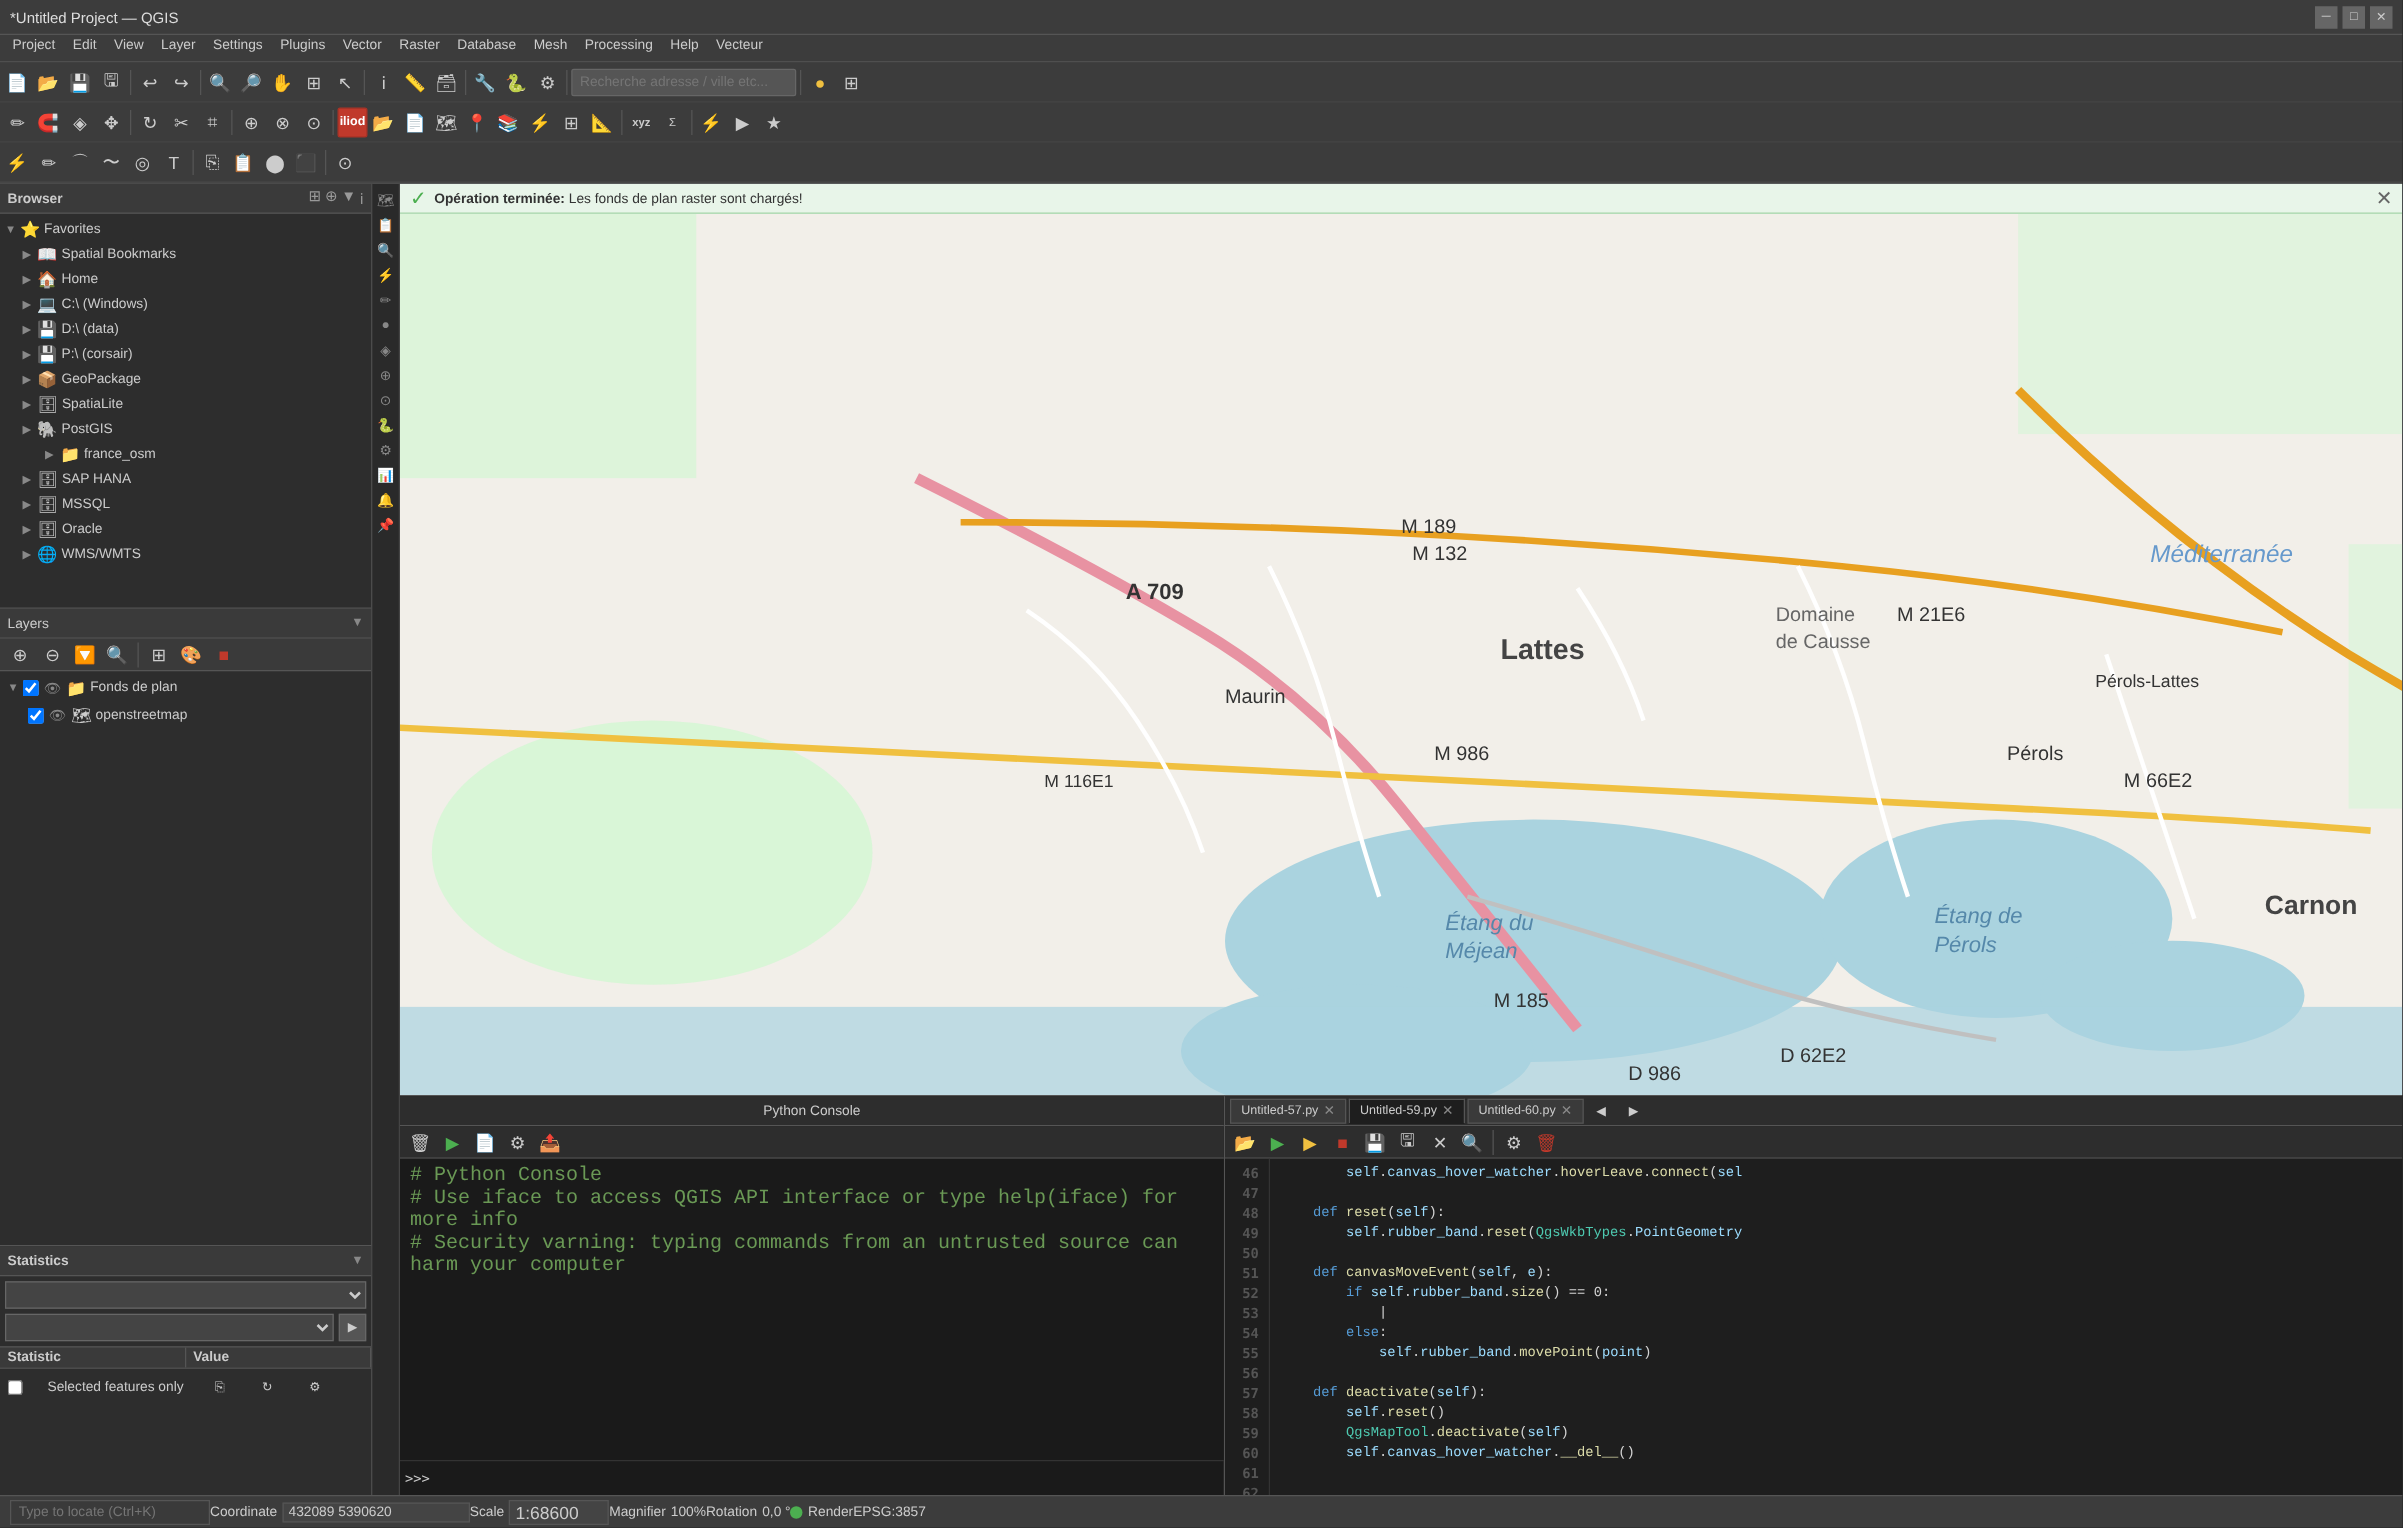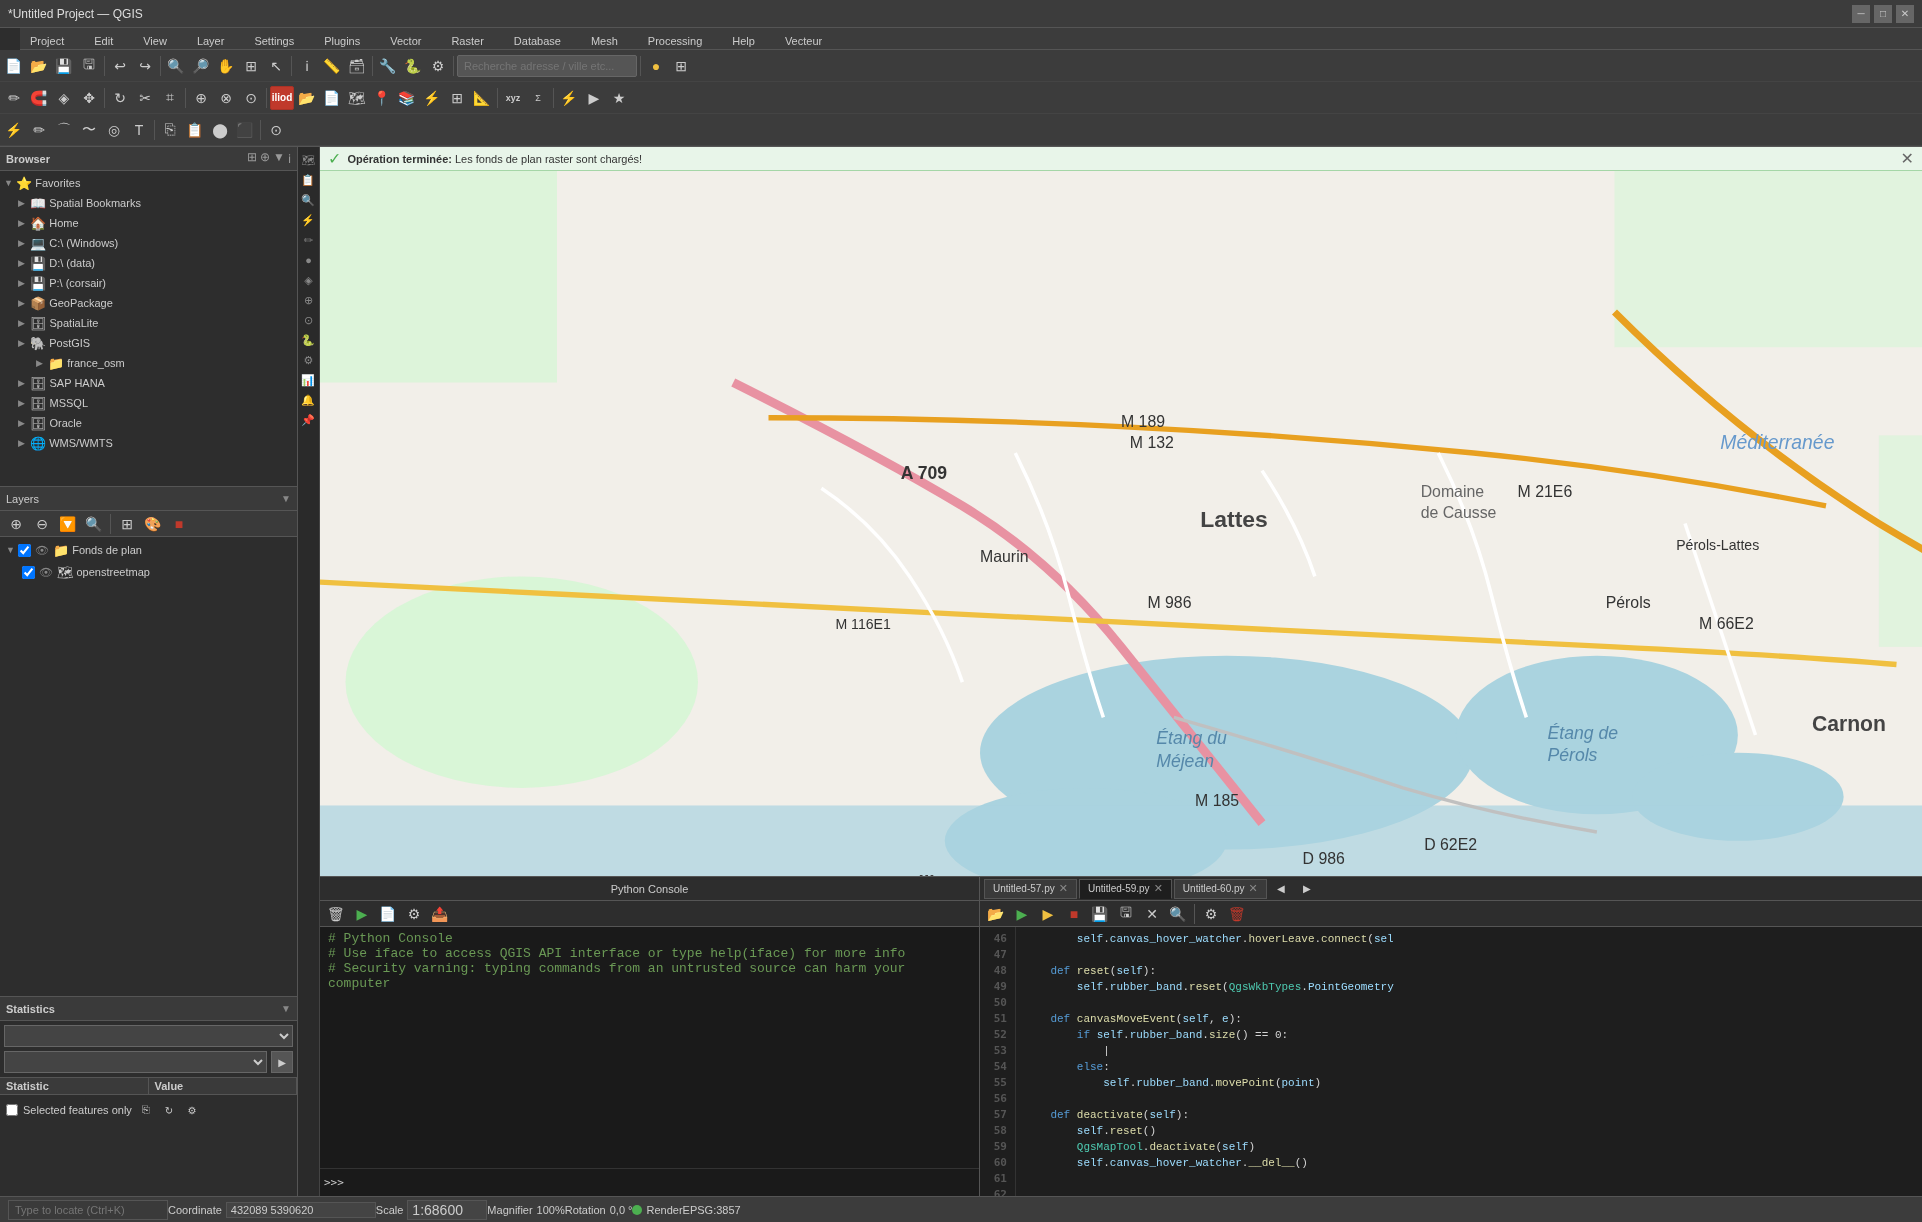--- a/index.html
+++ b/index.html
@@ -5,21 +5,21 @@
     * { box-sizing: border-box; margin: 0; padding: 0; }
     body { font-family: 'Segoe UI', Arial, sans-serif; font-size: 11px; background: #2d2d2d; color: #ccc; overflow: hidden; width: 1922px; height: 1222px; }
 
     
     #title-bar { background: #3c3c3c; height: 28px; display: flex; align-items: center; padding: 0 8px; justify-content: space-between; border-bottom: 1px solid #555; }
     #title-bar .title { color: #ddd; font-size: 12px; text-align: right; }
     #title-bar .win-controls { display: flex; gap: 4px; }
     #title-bar .win-btn { width: 18px; height: 18px; background: #666; border: none; color: #ccc; cursor: pointer; font-size: 10px; display: flex; align-items: center; justify-content: center; }
 
     
-    #menu-bar { background: #3c3c3c; height: 22px; display: flex; align-items: flex-end; padding: 0 4px; border-bottom: 1px solid #555; gap: 18px; margin-left: 20px; }
+    #menu-bar { background: #3c3c3c; height: 22px; display: flex; align-items: flex-start; padding: 0 4px; border-bottom: 1px solid #555; gap: 2px; }
     #menu-bar .menu-item { color: #ccc; padding: 2px 6px; font-size: 11px; cursor: pointer; border-radius: 2px; }
 
     
     #toolbar-area { background: #3c3c3c; border-bottom: 1px solid #555; }
     .toolbar-row { height: 32px; display: flex; align-items: center; padding: 1px 2px; gap: 1px; border-bottom: 1px solid #444; }
     .tb-btn { width: 24px; height: 24px; background: transparent; border: 1px solid transparent; cursor: pointer; display: inline-flex; align-items: center; justify-content: center; font-size: 14px; color: #ccc; border-radius: 2px; }
     .tb-sep { width: 1px; height: 20px; background: #555; margin: 0 2px; }
     .search-box { background: #555; border: 1px solid #666; color: #ccc; padding: 2px 6px; width: 180px; height: 22px; font-size: 11px; border-radius: 2px; }
 
     
@@ -50,39 +50,39 @@
     
     #statistics-section { border-top: 1px solid #555; flex: 0 0 200px; }
     #stats-header { background: #3a3a3a; height: 24px; display: flex; align-items: center; padding: 0 6px; font-size: 11px; font-weight: bold; color: #ccc; border-bottom: 1px solid #555; justify-content: space-between; }
     #stats-controls { padding: 4px; display: flex; flex-direction: column; gap: 4px; }
     .stats-dropdown { background: #444; border: 1px solid #666; color: #ccc; padding: 2px 4px; width: 100%; height: 22px; font-size: 11px; }
     .stats-row { display: flex; align-items: center; gap: 4px; }
     .stats-select { background: #444; border: 1px solid #666; color: #ccc; flex: 1; height: 22px; font-size: 11px; }
     .stats-btn-sm { width: 22px; height: 22px; background: #555; border: 1px solid #666; color: #ccc; cursor: pointer; font-size: 10px; }
     #stats-table-header { display: flex; background: #3a3a3a; border-top: 1px solid #555; }
     #stats-table-header .col { flex: 1; padding: 2px 6px; font-weight: bold; font-size: 11px; color: #ccc; border-right: 1px solid #555; }
-    #selected-features { height: 24px; display: flex; align-items: center; padding: 15px 6px; gap: 5px; border-top: 1px solid #555; }
+    #selected-features { height: 24px; display: flex; align-items: center; padding: 15px 6px; gap: 20px; border-top: 1px solid #555; }
     .checkbox-sm { width: 12px; height: 12px; }
 
     
     #map-area { flex: 1; position: relative; overflow: hidden; background: #b8d4e8; }
     #notification-bar { position: absolute; top: 0; left: 0; right: 0; background: #e8f5e9; border-bottom: 1px solid #a5d6a7; height: 24px; display: flex; align-items: center; padding: 0 8px; gap: 6px; z-index: 10; }
     .notif-icon { color: #4caf50; font-size: 16px; }
     .notif-text { font-size: 11px; color: #333; }
     .notif-close { position: absolute; right: 8px; cursor: pointer; font-size: 16px; color: #666; }
 
     
     #map-svg { width: 100%; height: 100%; }
 
     
     #bottom-panel { height: 320px; display: flex; border-top: 1px solid #555; background: #1a1a1a; }
     #python-console { flex: 0 0 660px; border-right: 1px solid #555; display: flex; flex-direction: column; }
     #py-header { background: #2d2d2d; height: 24px; display: flex; align-items: center; padding: 0 8px; border-bottom: 1px solid #555; font-size: 11px; color: #ccc; justify-content: center; }
     #py-toolbar { background: #2d2d2d; height: 26px; display: flex; align-items: center; padding: 0 4px; gap: 2px; border-bottom: 1px solid #555; }
-    #py-output { flex: 1; background: #1a1a1a; padding: 4px 8px; font-family: 'Courier New', monospace; font-size: 13px; overflow-y: auto; }
+    #py-output { flex: 1; background: #1a1a1a; padding: 4px 8px; font-family: 'Courier New', monospace; font-size: 16px; overflow-y: auto; }
     .py-comment { color: #6a9955; }
     #py-input-row { border-top: 1px solid #333; height: 28px; display: flex; align-items: center; padding: 0 4px; }
     .py-prompt-label { color: #ccc; font-family: monospace; margin-right: 4px; }
     .py-input { flex: 1; background: transparent; border: none; color: #ccc; font-family: monospace; font-size: 11px; outline: none; }
 
     
     #code-editor { flex: 1; display: flex; flex-direction: column; }
     #editor-header { background: #2d2d2d; height: 24px; display: flex; align-items: center; padding: 0 4px; border-bottom: 1px solid #555; gap: 2px; }
     #editor-toolbar { background: #2d2d2d; height: 26px; display: flex; align-items: center; padding: 0 4px; gap: 2px; border-bottom: 1px solid #555; }
     .editor-tab { background: #3a3a3a; border: 1px solid #555; padding: 2px 8px; font-size: 10px; color: #ccc; cursor: pointer; display: flex; align-items: center; gap: 4px; height: 20px; }

